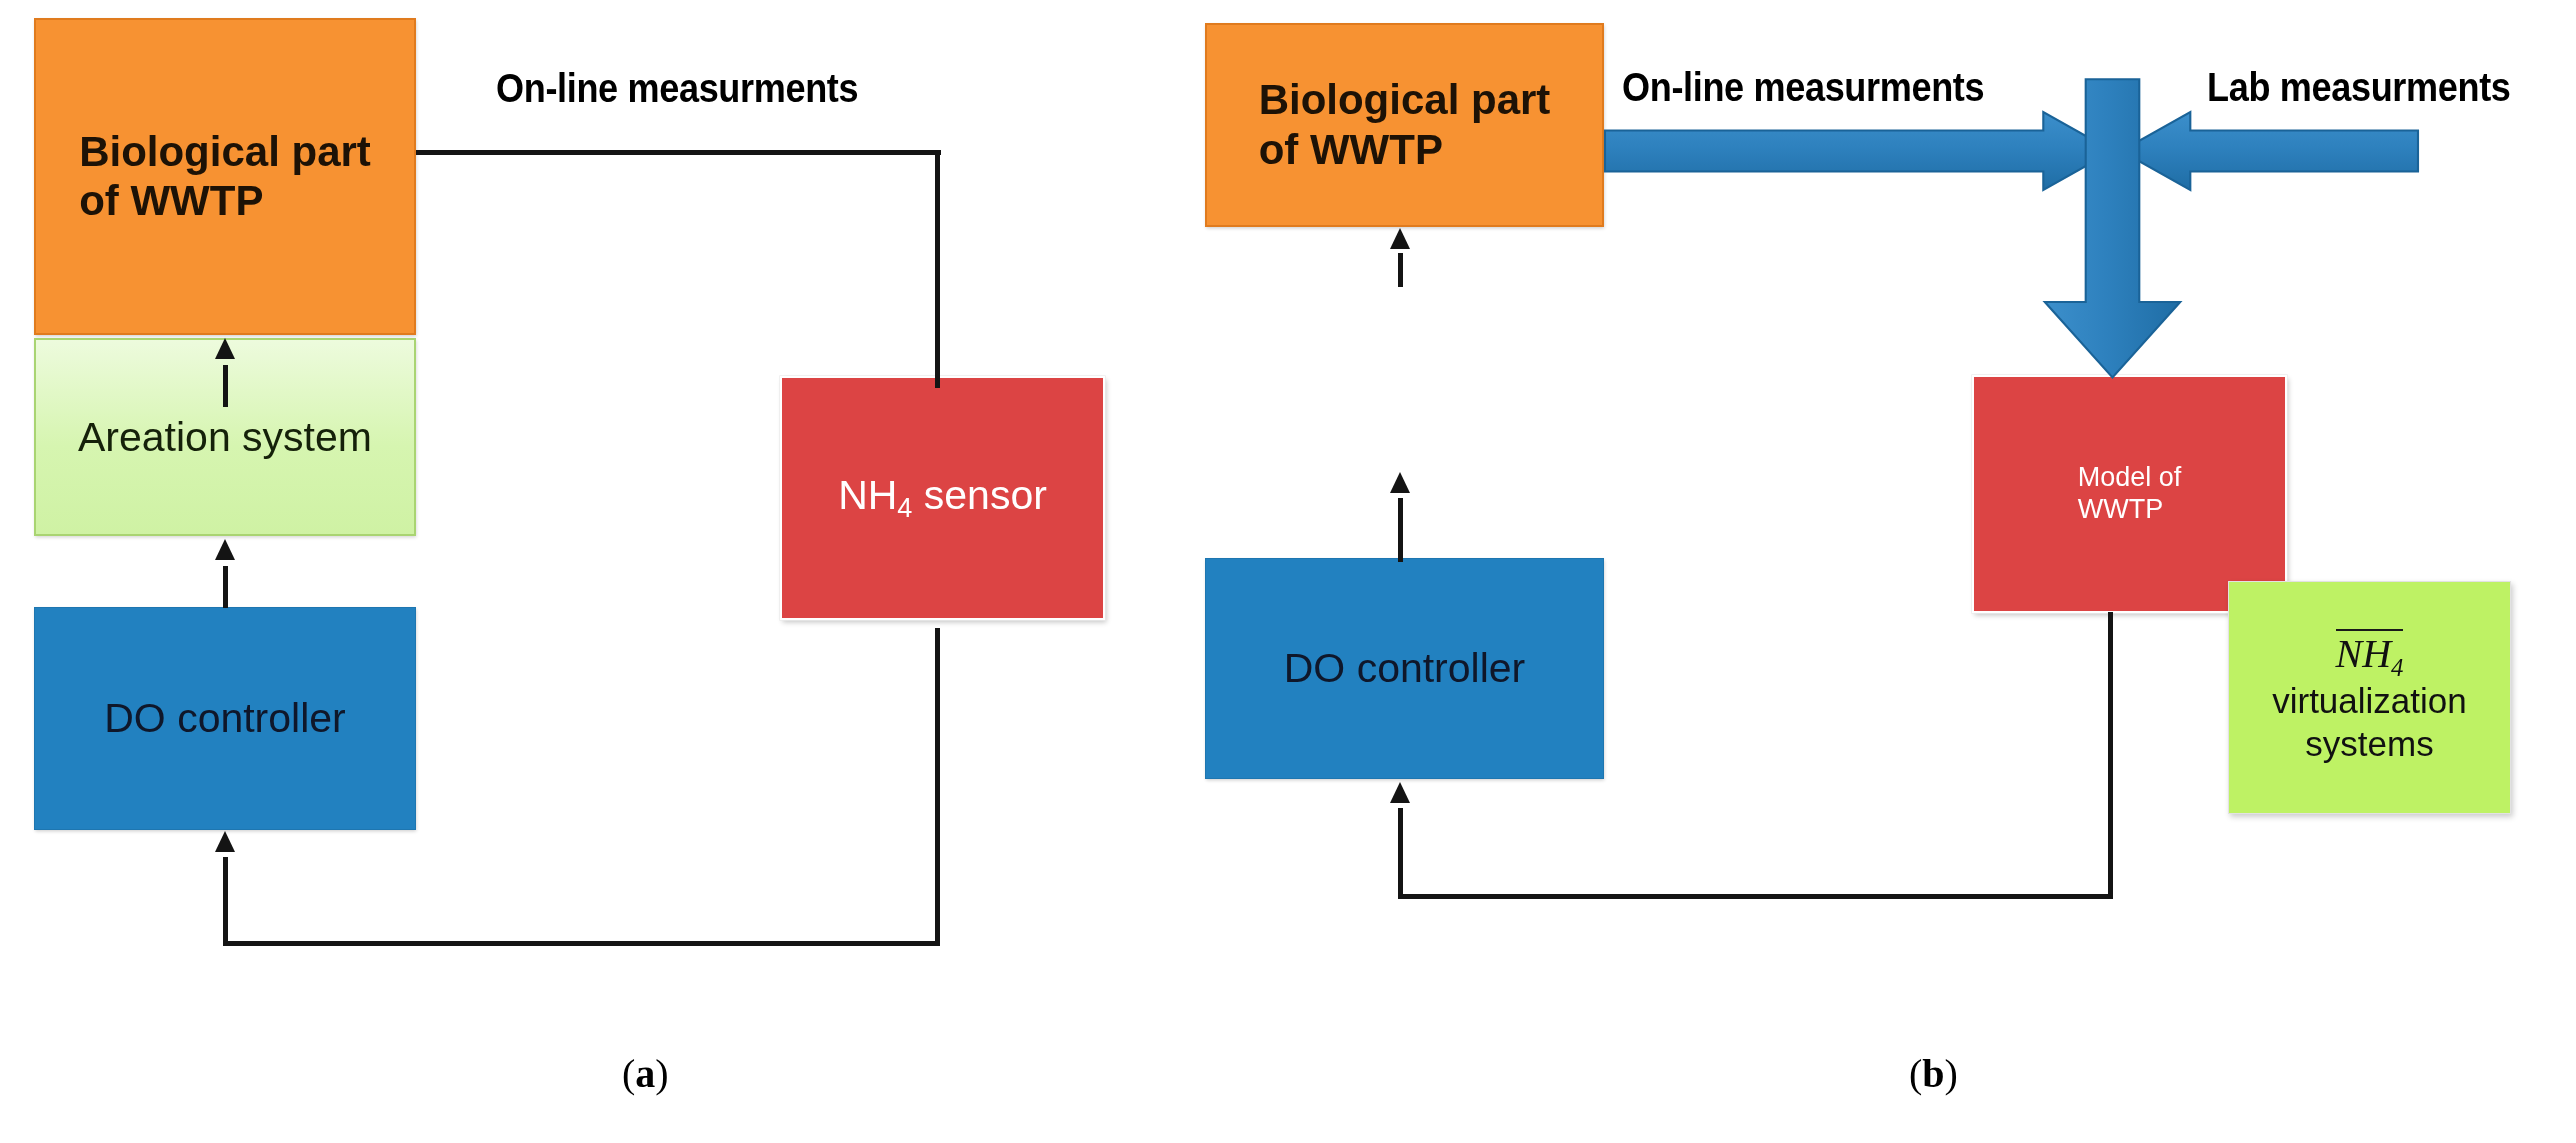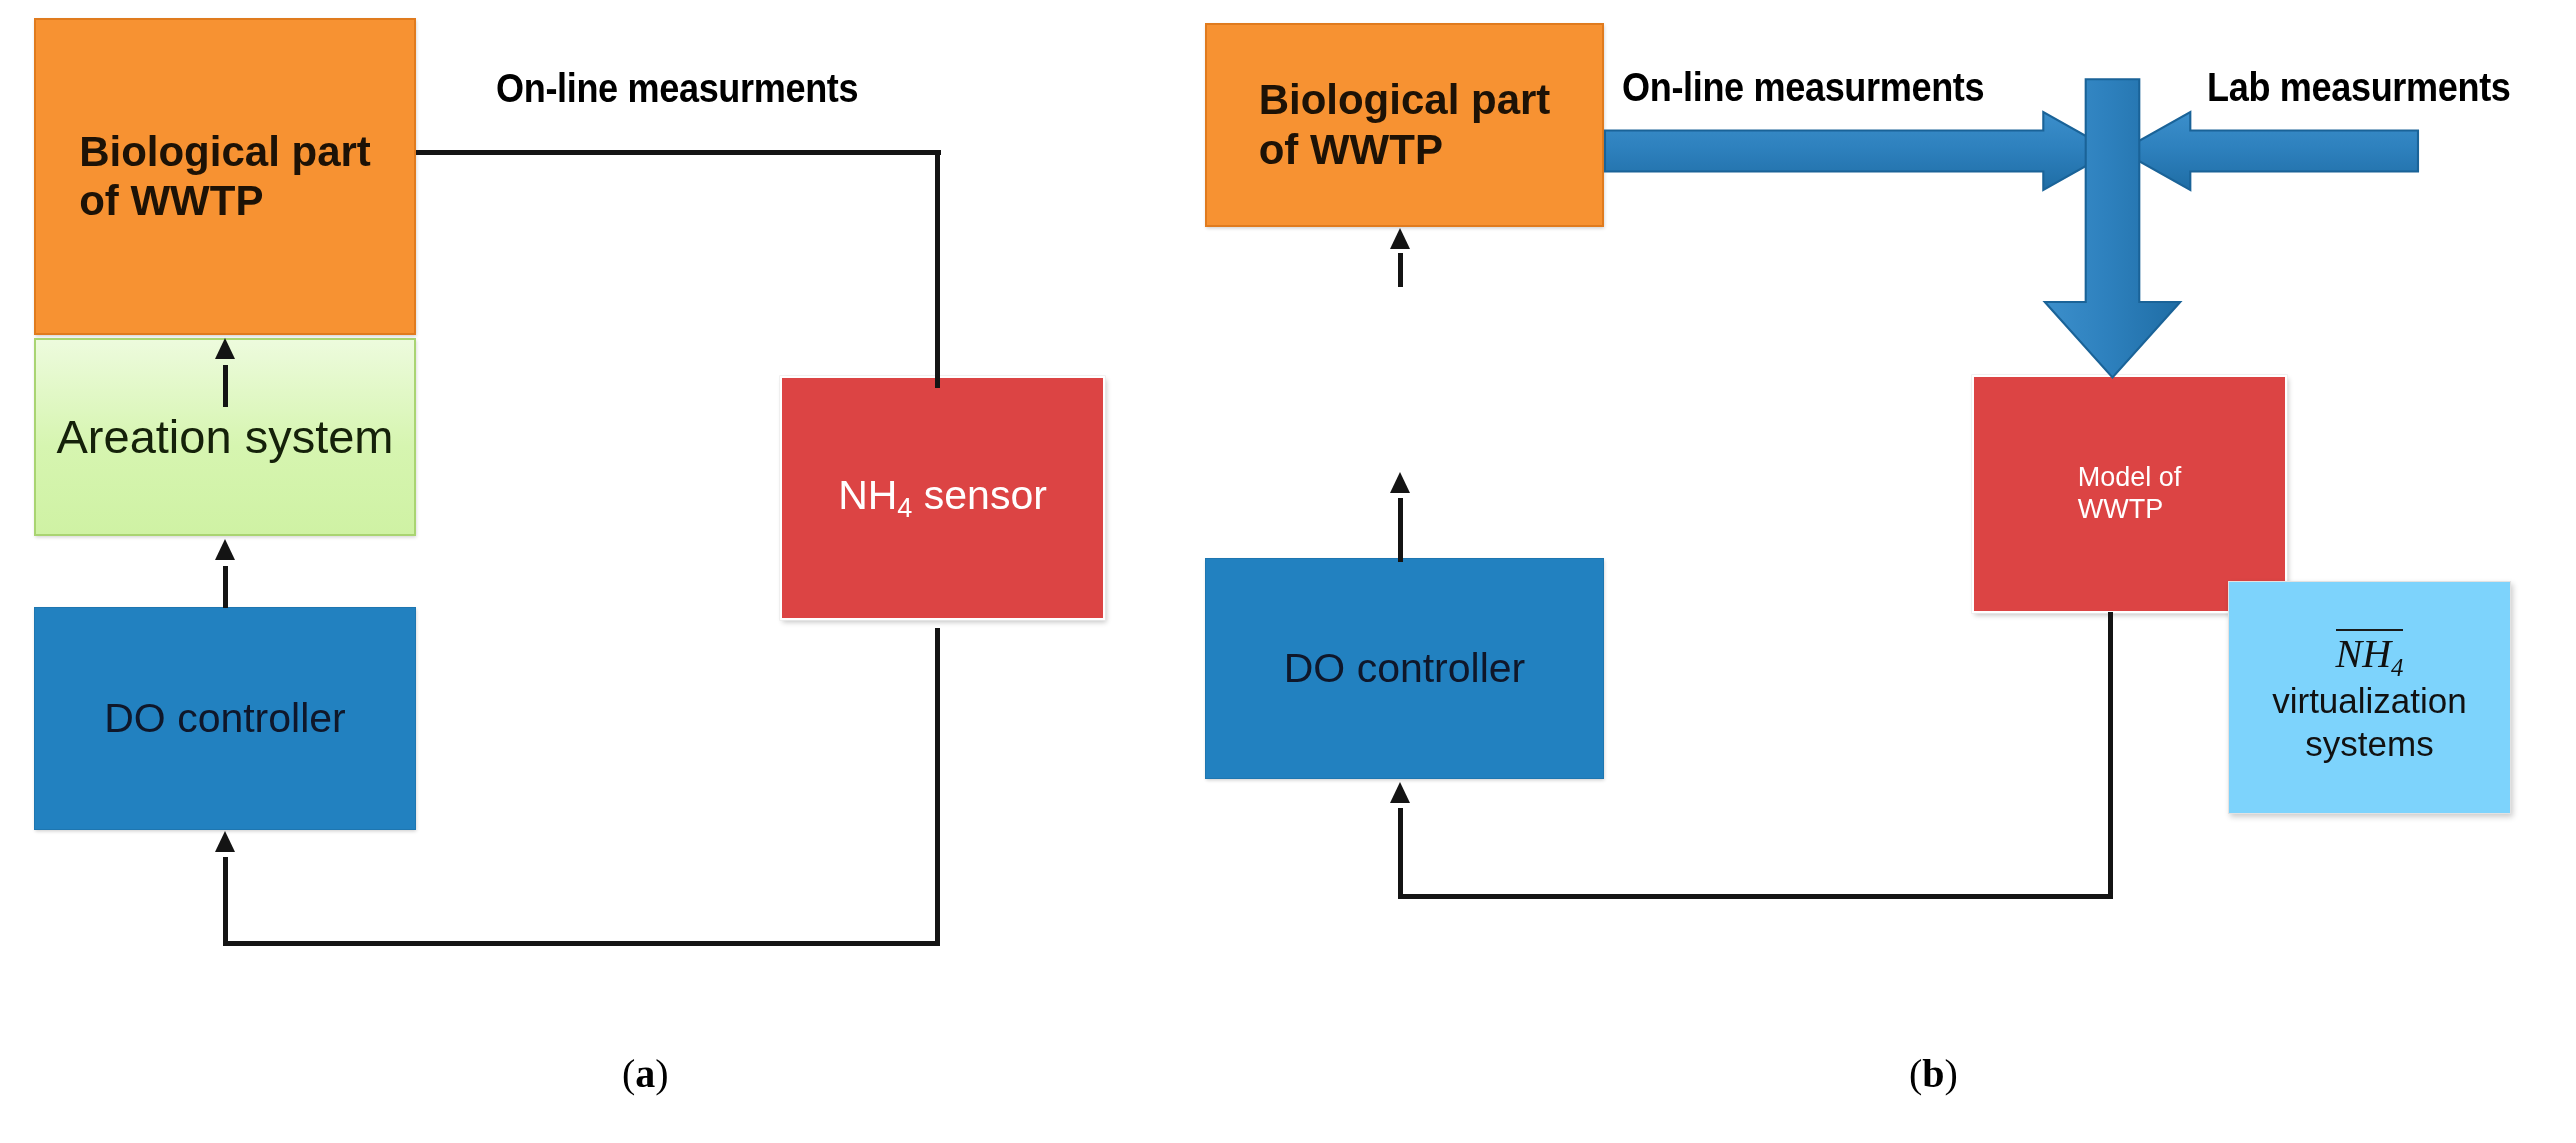--- a/index.html
+++ b/index.html
@@ -53,21 +53,21 @@
     box-shadow: 1.4px 2.1px 3.5px rgba(0,0,0,0.20);
   }
   .box-red {
     background: #DC4444;
     border: 2.1px solid #ffffff;
     color: #ffffff;
     font-weight: 400;
     box-shadow: 0 0 0 0.7px #ececec, 2.1px 2.8px 5px rgba(0,0,0,0.22);
   }
   .box-white {
-    background: #7dd3fc;
+    background: #bef264;
     border: 0.7px solid #E2E2E2;
     color: #111111;
     font-weight: 400;
     box-shadow: 2.1px 2.8px 5.7px rgba(0,0,0,0.20);
     flex-direction: column;
     line-height: 1.22;
   }
 
   
   .label {
@@ -129,21 +129,21 @@
   .blue-arrow svg { display: block; overflow: visible; }
 </style>
 </head>
 <body>
 
 <div id="figure">
 
   <div class="box box-orange" style="left:34px; top:17.7px; width:382px; height:317px; font-size:42px;">Biological part
 of WWTP</div>
 
-  <div class="box box-green" style="left:34px; top:338px; width:382px; height:198px; font-size:47px;">Areation system</div>
+  <div class="box box-green" style="left:34px; top:338px; width:382px; height:198px; font-size:41px;">Areation system</div>
 
   <div class="box box-blue" style="left:34px; top:607px; width:382px; height:223px; font-size:41px;">DO controller</div>
 
   <div class="box box-red" style="left:780px; top:376px; width:325px; height:244px; font-size:41px;">
     <span><span>NH</span><span class="sub">4</span><span> sensor</span></span>
   </div>
 
   <div class="label" style="left:496px; top:65px; font-size:41px;">On-line measurments</div>
 
   <div class="ln ln-h" style="left:416px; top:150px; width:525px;"></div>

